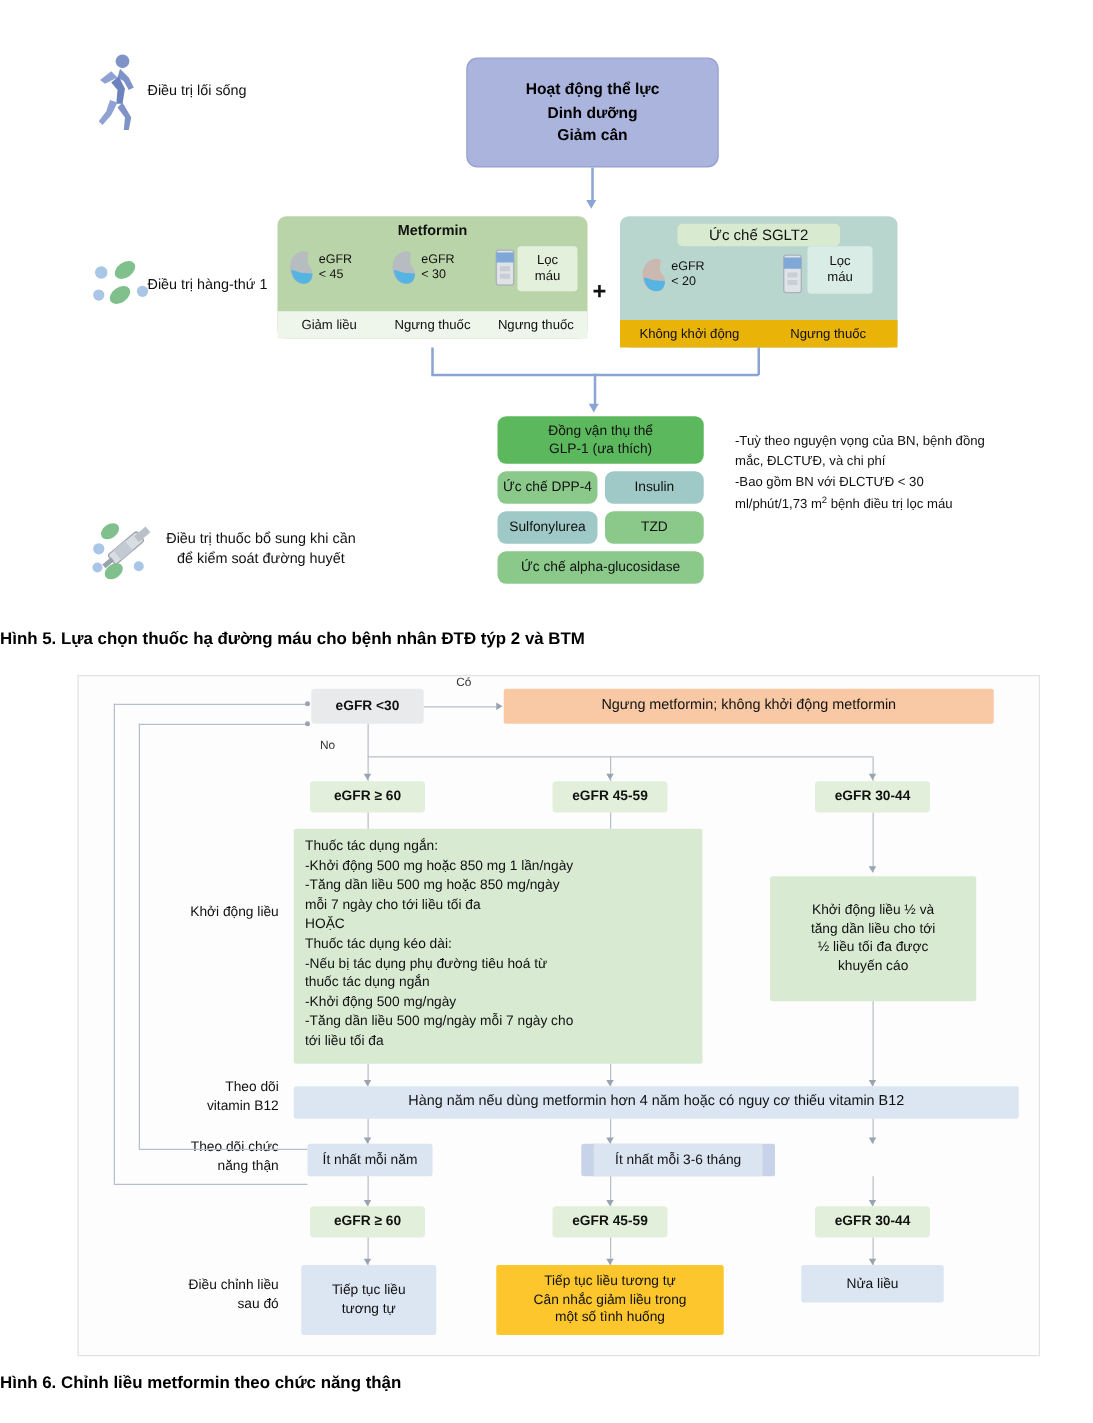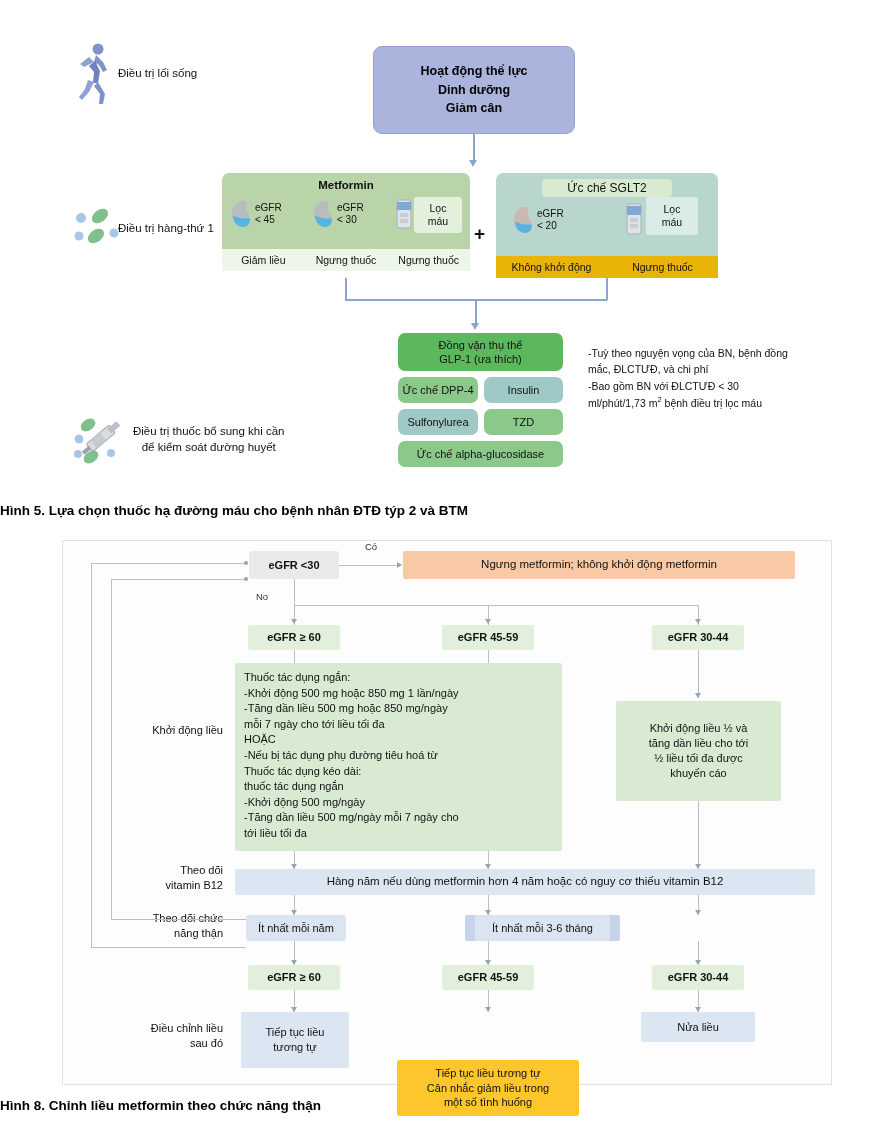--- a/index.html
+++ b/index.html
@@ -103,21 +103,21 @@
 
   .nodebox { position: absolute; display: flex; align-items: center; justify-content: center;
              text-align: center; font-size: 11px; line-height: 1.35; color: #111; }
   .n-grey  { background: #e9eaec; border-radius: 3px; font-weight: bold; }
   .n-green { background: #e2efda; border-radius: 3px; font-weight: bold; }
   .n-greenbig { background: #d9ead3; border-radius: 2px; }
   .n-orange{ background: #f8c9a4; border-radius: 2px; }
   .n-blue  { background: #dce6f2; border-radius: 2px; }
   .n-bluemid { background: #c6d3e8; border-radius: 2px; }
   .n-bluelight { background: #dbe5f1; border-radius: 2px; }
-  .n-yellow{ background: #fcc62c; border-radius: 2px; margin-top: 48px; }
+  .n-yellow{ background: #fcc62c; border-radius: 2px; }
 
   .bigtext { position: absolute; background: #d9ead3; border-radius: 2px;
              font-size: 11px; line-height: 1.42; color: #111; padding: 7px 9px; text-align: left; }
 
   .edge { position: absolute; background: #b9bfc9; }
   .edge-h { height: 1px; }
   .edge-v { width: 1px; }
   .dot { position: absolute; width: 4px; height: 4px; background: #9aa3b0; border-radius: 50%; }
   .tri { position: absolute; width: 0; height: 0;
          border-left: 3.5px solid transparent; border-right: 3.5px solid transparent;
@@ -343,22 +343,22 @@
     <div class="edge edge-v" style="left:425px; top:109px; height:14px;"></div>
     <div class="edge edge-v" style="left:635px; top:109px; height:48px;"></div>
     <div class="tri" style="left:632px; top:152px;"></div>
 
     <div class="bigtext" style="left:172px; top:122px; width:327px; height:188px;">
       <div>Thuốc tác dụng ngắn:</div>
       <div>-Khởi động 500 mg hoặc 850 mg 1 lần/ngày</div>
       <div>-Tăng dần liều 500 mg hoặc 850 mg/ngày</div>
       <div>mỗi 7 ngày cho tới liều tối đa</div>
       <div>HOẶC</div>
+      <div>Thuốc tác dụng kéo dài:</div>
       <div>-Nếu bị tác dụng phụ đường tiêu hoá từ</div>
-      <div>Thuốc tác dụng kéo dài:</div>
       <div>thuốc tác dụng ngắn</div>
       <div>-Khởi động 500 mg/ngày</div>
       <div>-Tăng dần liều 500 mg/ngày mỗi 7 ngày cho</div>
       <div>tới liều tối đa</div>
     </div>
 
     <div class="nodebox n-greenbig" style="left:553px; top:160px; width:165px; height:100px; padding:6px;">
       <div>
         <div>Khởi động liều ½ và</div>
         <div>tăng dần liều cho tới</div>
@@ -415,15 +415,15 @@
     <div class="nodebox n-yellow" style="left:334px; top:471px; width:182px; height:56px;">
       <div>
         <div>Tiếp tục liều tương tự</div>
         <div>Cân nhắc giảm liều trong</div>
         <div>một số tình huống</div>
       </div>
     </div>
     <div class="nodebox n-blue" style="left:578px; top:471px; width:114px; height:30px;">Nửa liều</div>
   </div>
 
-  <div class="caption cap6">Hình 8. Chỉnh liều metformin theo chức năng thận</div>
+  <div class="caption cap6">Hình 6. Chỉnh liều metformin theo chức năng thận</div>
 
 </div>
 
 </body></html>

